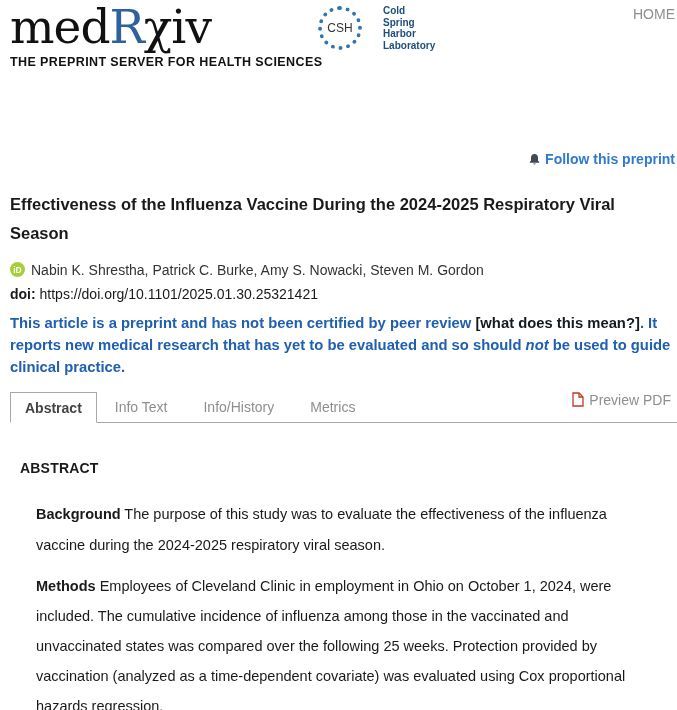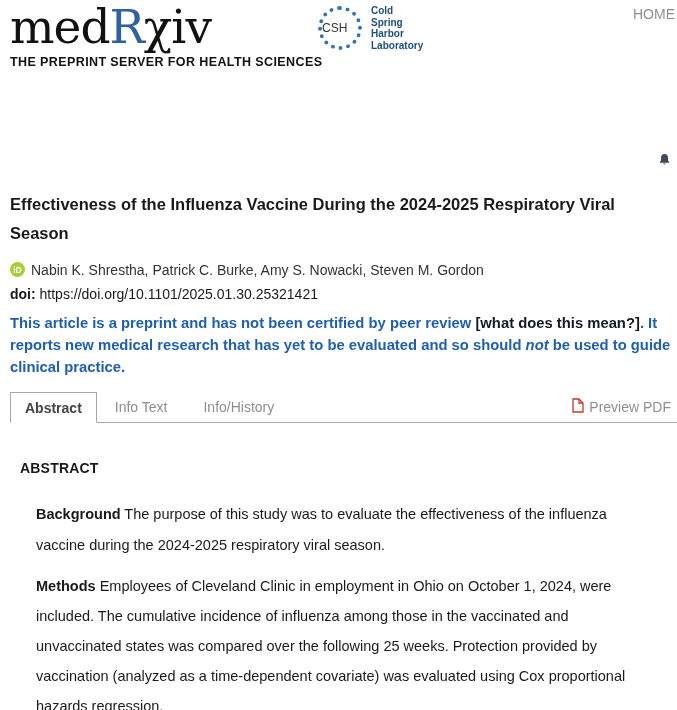--- a/index.html
+++ b/index.html
@@ -10,24 +10,24 @@
   
   .header{position:relative;height:84px;padding-left:24px;}
   .brand{position:absolute;left:10px;top:2px;cursor:pointer;}
   .brand-word{font-family:"DejaVu Serif",serif;font-size:47px;line-height:50px;letter-spacing:-1px;color:#111;}
   .brand-word .r{color:#2e619d;}
   .brand-word .chi{color:#111;}
   .tagline{font-size:12.5px;font-weight:bold;letter-spacing:.4px;color:#111;margin-top:3px;}
   .csh{position:absolute;left:318px;top:5px;display:flex;align-items:center;cursor:pointer;}
   .csh-ring{
     width:36px;height:36px;border:4.5px dotted #2f74b3;border-radius:50%;
-    display:flex;align-items:center;
+    display:flex;align-items:center;justify-content:center;
     font-size:12px;color:#333;letter-spacing:0;
   }
-  .csh-text{margin-left:9px;font-size:10px;font-weight:bold;color:#1d4e7e;line-height:11.5px;white-space:pre-line;}
+  .csh-text{margin-left:21px;font-size:10px;font-weight:bold;color:#1d4e7e;line-height:11.5px;white-space:pre-line;}
   .bmj{position:absolute;left:427px;top:12px;font-size:29px;font-weight:bold;letter-spacing:0;cursor:pointer;}
   .bmj .b1{color:#1e66aa;}
   .bmj .b2{color:#3d80c2;}
   .bmj .b3{color:#639bd2;}
   .yale{position:absolute;left:497px;top:8px;font-family:"DejaVu Serif",serif;font-size:30px;color:#16365c;cursor:pointer;}
   .home{position:absolute;right:2px;top:6px;font-size:14px;color:#8f8f8f;cursor:pointer;}
   
   .followbar{margin-top:66px;text-align:right;padding-right:2px;height:18px;}
   .follow-link{color:#2f7ad0;font-weight:bold;font-size:14px;cursor:pointer;white-space:nowrap;}
   .bell{display:inline-block;vertical-align:-2px;margin-right:4px;}
@@ -51,21 +51,21 @@
   }
   .tab{
     font-size:14px;color:#8e8e8e;padding:7px 18px 0 18px;cursor:pointer;white-space:nowrap;
   }
   .tab.active{
     color:#444;font-weight:bold;background:#fff;
     border:1px solid #a8a8a8;border-bottom:1px solid #fff;
     margin-bottom:-1px;padding:7px 14px 0 14px;
   }
   .preview{
-    margin-left:auto;display:flex;align-items:center;gap:5px;
+    margin-left:auto;display:flex;gap:5px;
     font-size:14px;color:#8e8e8e;cursor:pointer;padding-right:6px;white-space:nowrap;
   }
   
   .abstract-h{margin:37px 0 0 20px;font-size:14px;font-weight:bold;color:#1a1a1a;letter-spacing:.2px;}
   .para{margin:23px 0 0 36px;max-width:612px;font-size:14.5px;line-height:31px;color:#1a1a1a;}
   .para.second{margin-top:10px;line-height:30px;}
   .para b{font-weight:bold;}
 </style>
 </head>
 <body>
@@ -88,41 +88,42 @@
 
 
 
   <div class="home">HOME</div>
 </div>
 
 <div class="followbar">
   <span class="follow-link"><span class="bell"><svg width="13" height="13" viewBox="0 0 16 16">
           <path fill="#3f4a55" d="M8 1.2c-2.7 0-4.3 2-4.3 4.7v3.2L2.2 11v1.1h11.6V11l-1.5-1.9V5.9c0-2.7-1.6-4.7-4.3-4.7z"></path>
           <path fill="#3f4a55" d="M6.4 13a1.7 1.7 0 0 0 3.2 0z"></path>
-        </svg></span></span>
+        </svg></span><span>Follow this preprint</span></span>
 </div>
 
 <h1 class="title">Effectiveness of the Influenza Vaccine During the 2024-2025 Respiratory Viral Season</h1>
 
 <div class="authors">
   <span class="orcid">iD</span>
   <span>Nabin K. Shrestha, Patrick C. Burke, Amy S. Nowacki, Steven M. Gordon</span>
 </div>
 
 <div class="doi">
   <b>doi:</b>
   <span>https://doi.org/10.1101/2025.01.30.25321421</span>
 </div>
 
 <div class="notice"><span>This article is a preprint and has not been certified by peer review </span><span class="dark">[what does this mean?]</span><span>. It reports new medical research that has yet to be evaluated and so should </span><span class="it">not</span><span> be used to guide clinical practice.</span></div>
 
 <div class="tabbar">
   <div class="tab active">Abstract</div>
   <div class="tab">Info Text</div>
   <div class="tab">Info/History</div>
+  <div class="tab">Metrics</div>
   <div class="preview">
     <span><svg width="12" height="15" viewBox="0 0 12 15">
           <path d="M1 1 h6 l4 4 v9 h-10 z" fill="none" stroke="#c0392b" stroke-width="1.3"></path>
           <path d="M7 1 v4 h4" fill="none" stroke="#c0392b" stroke-width="1.3"></path>
         </svg></span>
     <span>Preview PDF</span>
   </div>
 </div>
 
 <div class="abstract-h">ABSTRACT</div>

